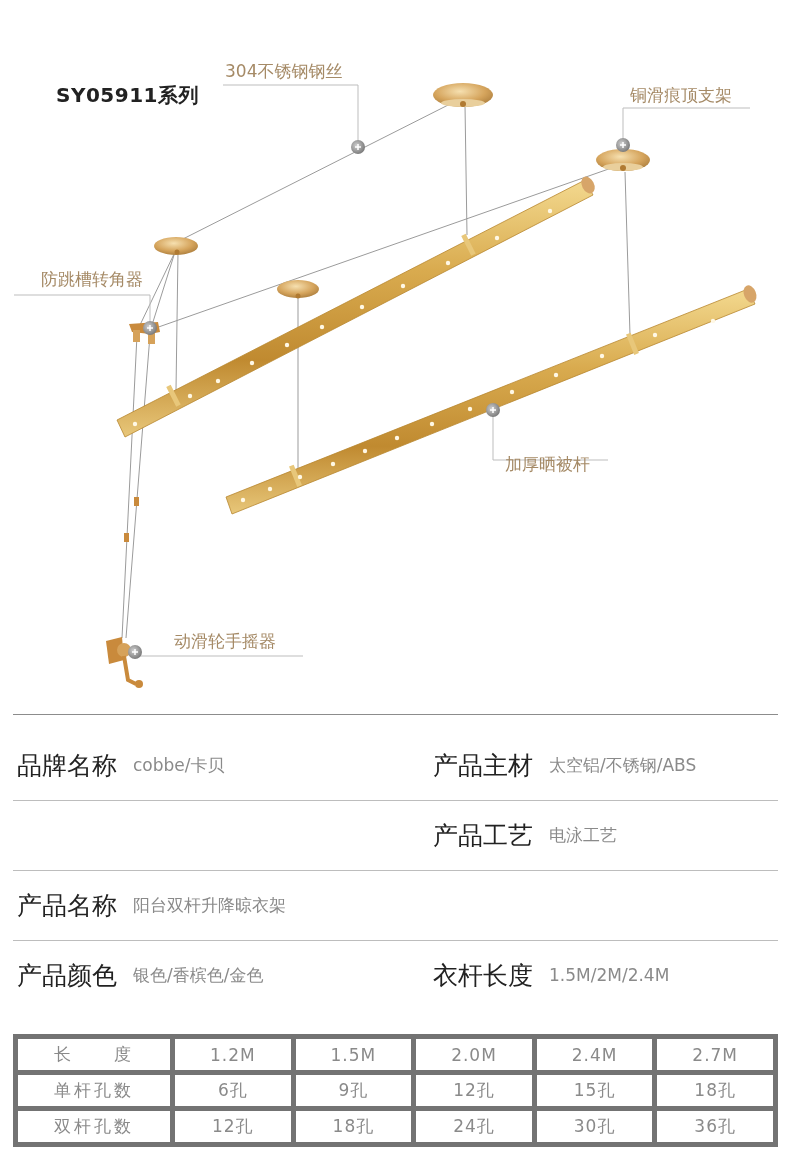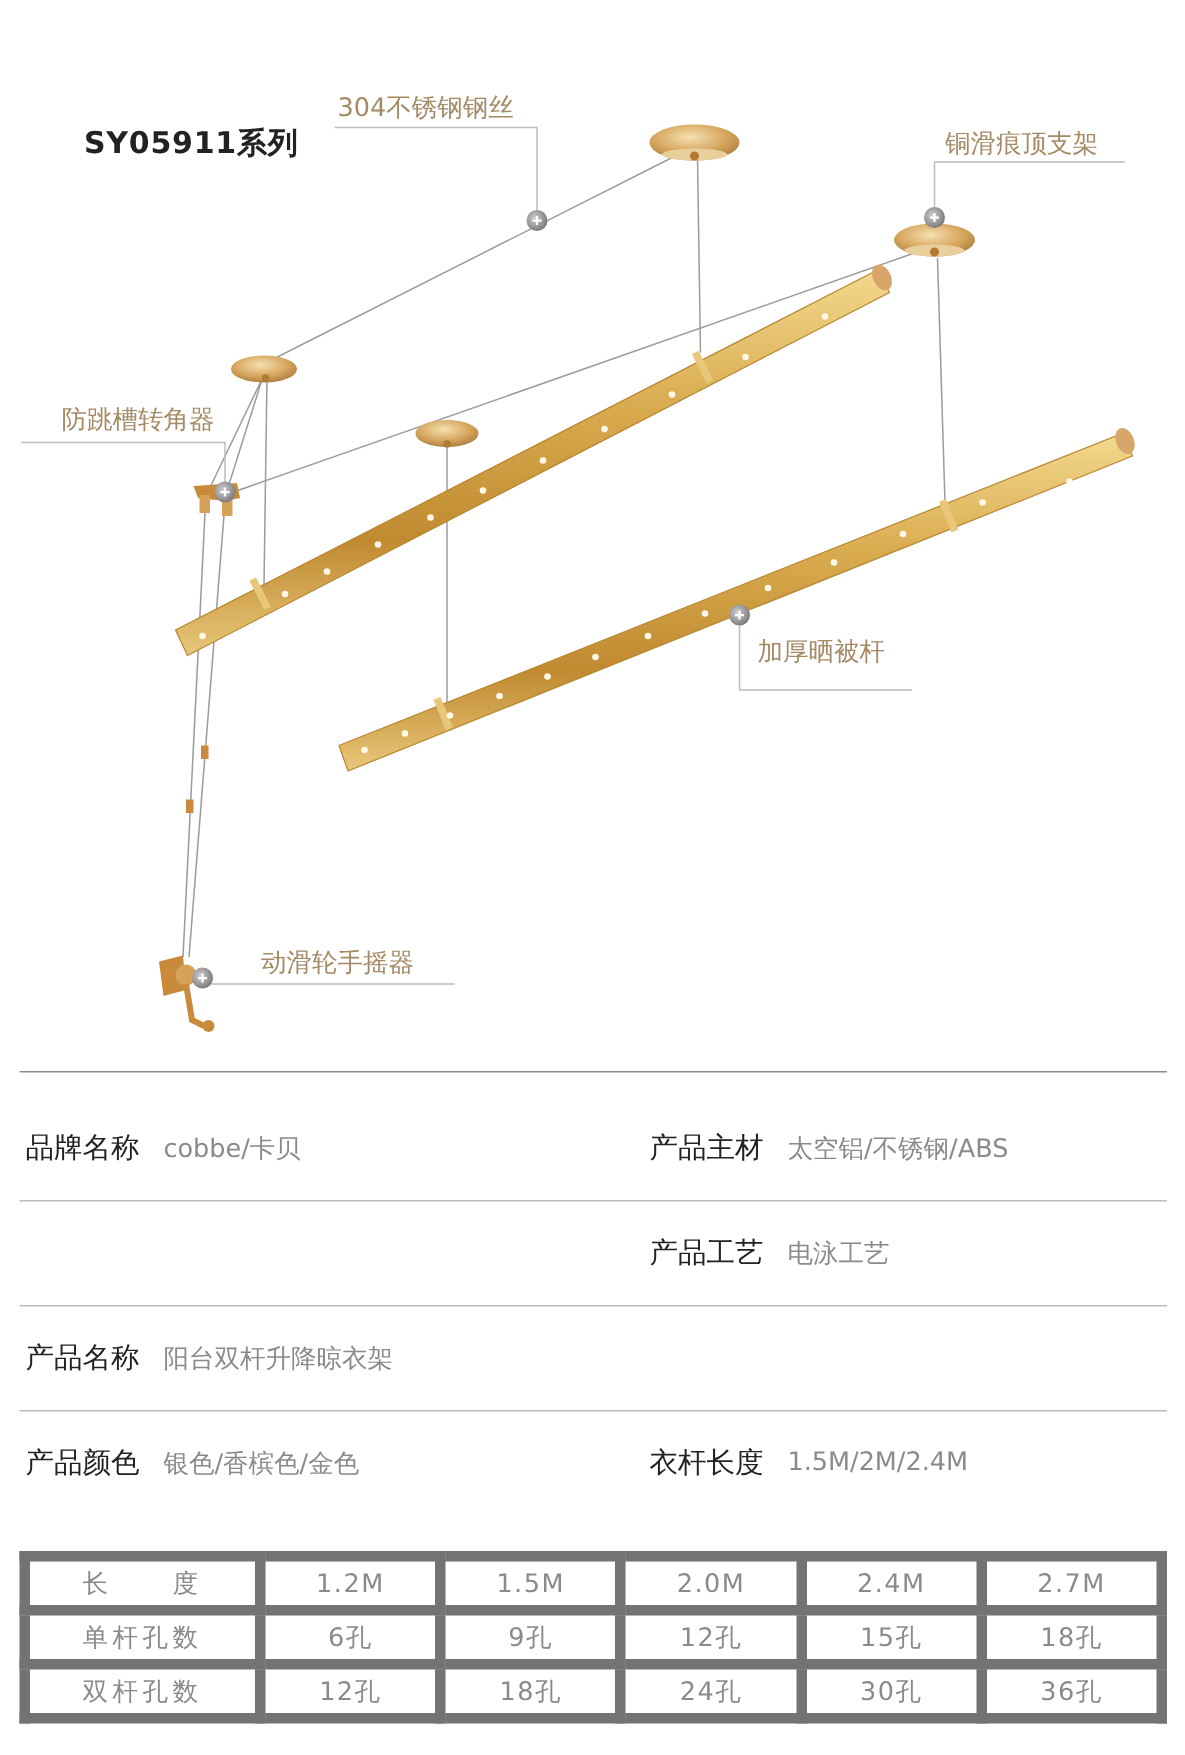--- a/index.html
+++ b/index.html
@@ -12,25 +12,25 @@
     .series-title { position: absolute; left: 56px; top: 82px; font-size: 20px; font-weight: bold; color: #222; letter-spacing: 0.5px; }
 
     .callout { position: absolute; font-size: 17px; color: #a58a66; white-space: nowrap; }
 
     .divider-main { position: absolute; left: 13px; top: 714px; width: 765px; height: 1px; background: #8c8c8c; }
 
     .spec-grid { position: absolute; left: 13px; top: 730px; width: 765px; }
     .spec-row { position: absolute; left: 0; width: 765px; height: 70px; }
     .spec-row .hline { position: absolute; left: 0; top: 0; width: 765px; height: 1px; background: #bdbdbd; }
     .spec-cell { position: absolute; top: 0; height: 70px; display: flex; align-items: center; }
-    .spec-label { font-size: 19px; color: #222; margin-right: 16px; white-space: nowrap; }
+    .spec-label { font-size: 25px; color: #222; margin-right: 16px; white-space: nowrap; }
     .spec-value { font-size: 17px; color: #8a8a8a; white-space: nowrap; }
 
     table.holes { position: absolute; left: 13px; top: 1034px; width: 765px; border-collapse: collapse; }
-    table.holes td { border: 7px solid #737373; height: 36px; text-align: center; font-size: 17px; color: #8a8a8a; letter-spacing: 1px; }
+    table.holes td { border: 5px solid #737373; height: 36px; text-align: center; font-size: 17px; color: #8a8a8a; letter-spacing: 1px; }
     table.holes td.hd { width: 157px; letter-spacing: 3px; }
   </style>
 </head>
 <body>
 
 <div class="diagram">
   <svg width="790" height="710" viewBox="0 0 790 710">
     <defs>
       <linearGradient id="rodGrad" x1="0" y1="0" x2="0" y2="1">
         <stop offset="0" stop-color="#f3d98f"></stop>
@@ -166,21 +166,21 @@
           <path d="M132 652h6M135 649v6" stroke="#fff" stroke-width="1.5"></path>
         </g>
     </g>
   </svg>
 
   <div class="series-title">SY05911系列</div>
 
   <div class="callout" style="left:225px; top:60px;">304不锈钢钢丝</div>
   <div class="callout" style="left:630px; top:84px;">铜滑痕顶支架</div>
   <div class="callout" style="left:41px; top:268px;">防跳槽转角器</div>
-  <div class="callout" style="left:505px; top:423px;">加厚晒被杆</div>
+  <div class="callout" style="left:505px; top:453px;">加厚晒被杆</div>
   <div class="callout" style="left:174px; top:630px;">动滑轮手摇器</div>
 </div>
 
 <div class="divider-main"></div>
 
 <div class="spec-grid">
   <div class="spec-row" style="top:0px;">
     <div class="spec-cell" style="left:4px;">
       <span class="spec-label">品牌名称</span>
       <span class="spec-value">cobbe/卡贝</span>

